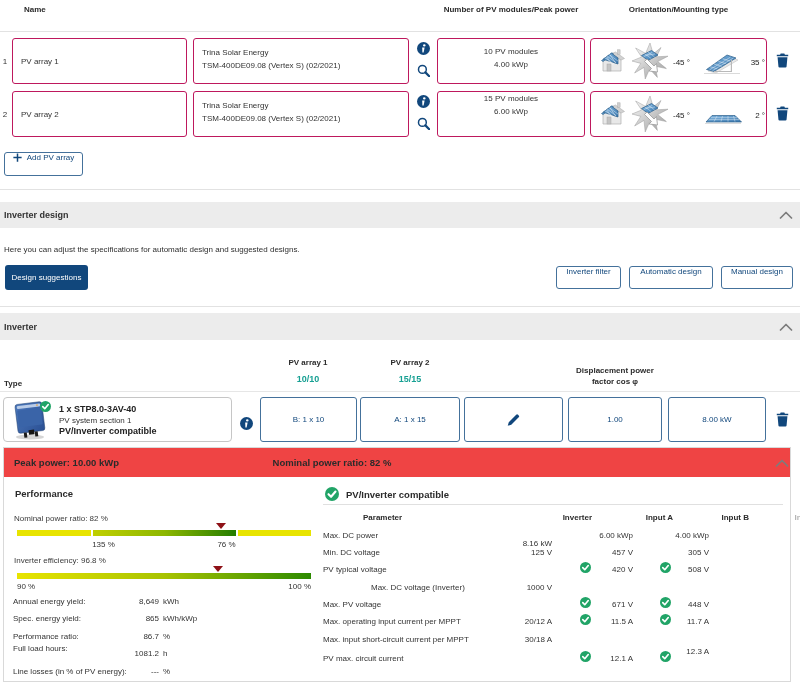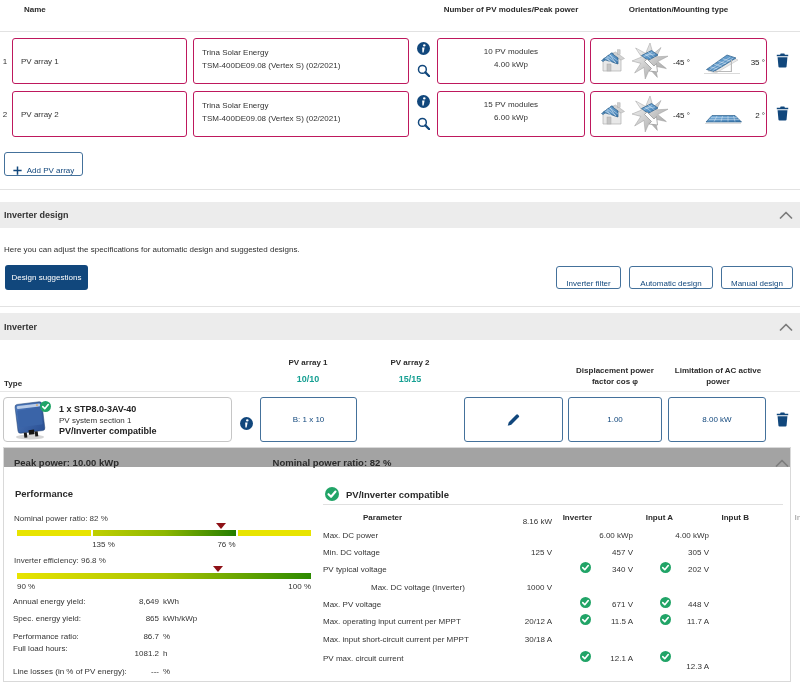--- a/index.html
+++ b/index.html
@@ -10,21 +10,21 @@
   .b { font-weight:bold; }
   .hdr { font-weight:bold; color:#2b2b2b; font-size:8px; line-height:12px; }
   .divider { position:absolute; left:0; width:800px; height:1px; background:#e2e2e2; }
   .inputbox { position:absolute; background:#fff; border:1px solid #be185d; border-radius:3px; }
   .band { position:absolute; left:0; width:800px; background:#ececec; display:flex; align-items:center; }
   .band-title { font-weight:bold; color:#333; font-size:9px; margin-left:4px; }
   .chev { position:absolute; width:14px; height:8px; }
   .bluebox { position:absolute; border:1px solid #44719b; border-radius:3px; background:#fff;
              display:flex; align-items:center; justify-content:center; color:#11477c; font-size:8px; }
   .obtn { position:absolute; border:1px solid #44719b; border-radius:3px; background:#fff;
-          display:flex; align-items:flex-end; justify-content:center; color:#11477c; font-size:8px; cursor:pointer; }
+          display:flex; align-items:flex-start; justify-content:center; color:#11477c; font-size:8px; cursor:pointer; }
   .teal { color:#17a093; font-weight:bold; font-size:9px; }
   .gaugebar { position:absolute; height:6px; }
   .gmark { position:absolute; width:0; height:0; border-left:5px solid transparent; border-right:5px solid transparent; border-top:6px solid #8e1117; }
   .statlabel { position:absolute; left:9px; color:#333; }
   .statnum  { position:absolute; left:85px; width:70px; text-align:right; }
   .statunit { position:absolute; left:159px; }
   .cmp-param { position:absolute; left:319px; }
   .cmp-inv   { position:absolute; left:458px; width:90px; text-align:right; }
   .cmp-a     { position:absolute; left:539px; width:90px; text-align:right; }
   .cmp-b     { position:absolute; left:615px; width:90px; text-align:right; }
@@ -171,21 +171,21 @@
     <div class="inputbox" style="left:193px; top:0; width:216px; height:46px; padding:7px 0 0 8px; line-height:13px;">
       <div>Trina Solar Energy</div>
       <div>TSM-400DE09.08 (Vertex S) (02/2021)</div>
     </div>
     <svg class="abs" style="left:417px; top:4px;" width="13" height="13" viewBox="0 0 13 13">
         <use href="#icon-info"></use>
       </svg>
     <svg class="abs" style="left:417px; top:26px;" width="13" height="13" viewBox="0 0 13 13">
         <use href="#icon-zoom"></use>
       </svg>
-    <div class="inputbox" style="left:437px; top:0; width:148px; height:46px; padding-top:6px; line-height:13px; text-align:center;">
+    <div class="inputbox" style="left:437px; top:0; width:148px; height:46px; padding-top:0; line-height:13px; text-align:center;">
       <div>15 PV modules</div>
       <div>6.00 kWp</div>
     </div>
     <div class="inputbox" style="left:590px; top:0; width:177px; height:46px; border-radius:4px;">
       <svg class="abs" style="left:7px; top:8px;" width="28" height="26" viewBox="0 0 28 26">
           <use href="#icon-house"></use>
         </svg>
       <svg class="abs" style="left:41px; top:4px;" width="36" height="37" viewBox="0 0 36 37">
           <use href="#icon-compass"></use>
         </svg>
@@ -241,24 +241,20 @@
 
   <div class="abs hdr" style="left:4px; top:378px;">Type</div>
   <div class="abs hdr" style="left:258px; top:357px; width:100px; text-align:center;">PV array 1</div>
   <div class="abs teal" style="left:258px; top:374px; width:100px; text-align:center;">10/10</div>
   <div class="abs hdr" style="left:360px; top:357px; width:100px; text-align:center;">PV array 2</div>
   <div class="abs teal" style="left:360px; top:374px; width:100px; text-align:center;">15/15</div>
   <div class="abs hdr" style="left:560px; top:365px; width:110px; text-align:center; line-height:11px;">
     <div>Displacement power</div>
     <div>factor cos φ</div>
   </div>
-  <div class="abs hdr" style="left:663px; top:365px; width:110px; text-align:center; line-height:11px;">
-    <div>Limitation of AC active</div>
-    <div>power</div>
-  </div>
 
   <div class="divider" style="top:391px; background:#e6e6e6;"></div>
 
   <div class="abs" style="left:3px; top:397px; width:229px; height:45px; border:1px solid #c6c6c6; border-radius:4px; background:#fff;">
     <svg class="abs" style="left:10px; top:3px;" width="34" height="39" viewBox="0 0 34 39">
         <use href="#icon-inverter"></use>
       </svg>
     <svg class="abs" style="left:36px; top:3px;" width="11" height="11" viewBox="0 0 12 12">
         <use href="#icon-check"></use>
       </svg>
@@ -266,37 +262,40 @@
     <div class="abs" style="left:55px; top:18px; color:#333;">PV system section 1</div>
     <div class="abs b" style="left:55px; top:28px; font-size:9px; color:#222;">PV/Inverter compatible</div>
   </div>
   <svg class="abs" style="left:240px; top:417px;" width="13" height="13" viewBox="0 0 13 13">
       <use href="#icon-info"></use>
     </svg>
 
   <div class="bluebox" style="left:260px; top:397px; width:97px; height:45px;">
       <span>B: 1 x 10</span>
     </div>
+  <div class="bluebox" style="left:360px; top:397px; width:100px; height:45px;">
+      <span>A: 1 x 15</span>
+    </div>
   <div class="bluebox" style="left:464px; top:397px; width:99px; height:45px;">
     <svg width="13" height="14" viewBox="0 0 14 14">
         <use href="#icon-pencil"></use>
       </svg>
   </div>
   <div class="bluebox" style="left:568px; top:397px; width:94px; height:45px;">
       <span>1.00</span>
     </div>
   <div class="bluebox" style="left:668px; top:397px; width:98px; height:45px;">
       <span>8.00 kW</span>
     </div>
   <svg class="abs" style="left:776px; top:412px;" width="13" height="15" viewBox="0 0 13 15.5">
       <use href="#icon-trash"></use>
     </svg>
 
   <div class="abs" style="left:3px; top:447px; width:788px; height:235px; border:1px solid #d9d9d9; background:#fff;">
-    <div class="abs" style="left:0; top:0; width:786px; height:19px; background:#a3a3a3;">
+    <div class="abs" style="left:0; top:0; width:786px; height:29px; background:#ef4444;">
       <div class="abs b" style="left:10px; top:9px; font-size:9.5px; color:#2b2b2b;">Peak power: 10.00 kWp</div>
       <div class="abs b" style="left:208px; top:9px; width:240px; text-align:center; font-size:9.5px; color:#2b2b2b;">Nominal power ratio: 82 %</div>
       <svg class="chev" style="left:771px; top:11px;" viewBox="0 0 14 8">
           <use href="#icon-chevron-up"></use>
         </svg>
     </div>
 
     <div class="abs b" style="left:11px; top:40px; font-size:9.5px; color:#2b2b2b;">Performance</div>
 
     <div class="abs" style="left:10px; top:66px; color:#3a3a3a;">Nominal power ratio: 82 %</div>
@@ -341,40 +340,40 @@
     <div class="abs" style="left:319px; top:56px; width:460px; height:1px; background:#e0e0e0;"></div>
 
     <div class="cmp-param cmp-head" style="top:65px;">Parameter</div>
     <div class="cmp-inv cmp-head" style="top:65px;">Inverter</div>
     <div class="cmp-a cmp-head" style="top:65px;">Input A</div>
     <div class="cmp-b cmp-head" style="top:65px;">Input B</div>
     <div class="abs cmp-head" style="left:688px; top:65px; width:90px; text-align:right; color:#b3b3b3;">Input C</div>
 
     <div>
       <div class="cmp-param" style="top:83px;">Max. DC power</div>
-      <div class="cmp-inv" style="top:69px;">8.16 kW</div>
+      <div class="cmp-inv" style="top:91px;">8.16 kW</div>
       <div class="cmp-a" style="top:83px;">6.00 kWp</div>
       <div class="cmp-b" style="top:83px;">4.00 kWp</div>
     </div>
     <div>
       <div class="cmp-param" style="top:100px;">Min. DC voltage</div>
       <div class="cmp-inv" style="top:100px;">125 V</div>
       <div class="cmp-a" style="top:100px;">457 V</div>
       <div class="cmp-b" style="top:100px;">305 V</div>
     </div>
     <div>
       <div class="cmp-param" style="top:117px;">PV typical voltage</div>
       <svg class="cmp-check-a" style="top:114px;" width="11" height="11" viewBox="0 0 12 12">
           <use href="#icon-check"></use>
         </svg>
-      <div class="cmp-a" style="top:117px;">340 V</div>
+      <div class="cmp-a" style="top:117px;">420 V</div>
       <svg class="cmp-check-b" style="top:114px;" width="11" height="11" viewBox="0 0 12 12">
           <use href="#icon-check"></use>
         </svg>
-      <div class="cmp-b" style="top:117px;">202 V</div>
+      <div class="cmp-b" style="top:117px;">508 V</div>
     </div>
     <div>
       <div class="cmp-param" style="top:135px;padding-left:48px;">Max. DC voltage (Inverter)</div>
       <div class="cmp-inv" style="top:135px;">1000 V</div>
     </div>
     <div>
       <div class="cmp-param" style="top:152px;">Max. PV voltage</div>
       <svg class="cmp-check-a" style="top:149px;" width="11" height="11" viewBox="0 0 12 12">
           <use href="#icon-check"></use>
         </svg>
@@ -402,17 +401,17 @@
     </div>
     <div>
       <div class="cmp-param" style="top:206px;">PV max. circuit current</div>
       <svg class="cmp-check-a" style="top:203px;" width="11" height="11" viewBox="0 0 12 12">
           <use href="#icon-check"></use>
         </svg>
       <div class="cmp-a" style="top:206px;">12.1 A</div>
       <svg class="cmp-check-b" style="top:203px;" width="11" height="11" viewBox="0 0 12 12">
           <use href="#icon-check"></use>
         </svg>
-      <div class="cmp-b" style="top:199px;margin-top:15px;">12.3 A</div>
+      <div class="cmp-b" style="top:199px;">12.3 A</div>
     </div>
   </div>
 
 </div>
 
 </body></html>

